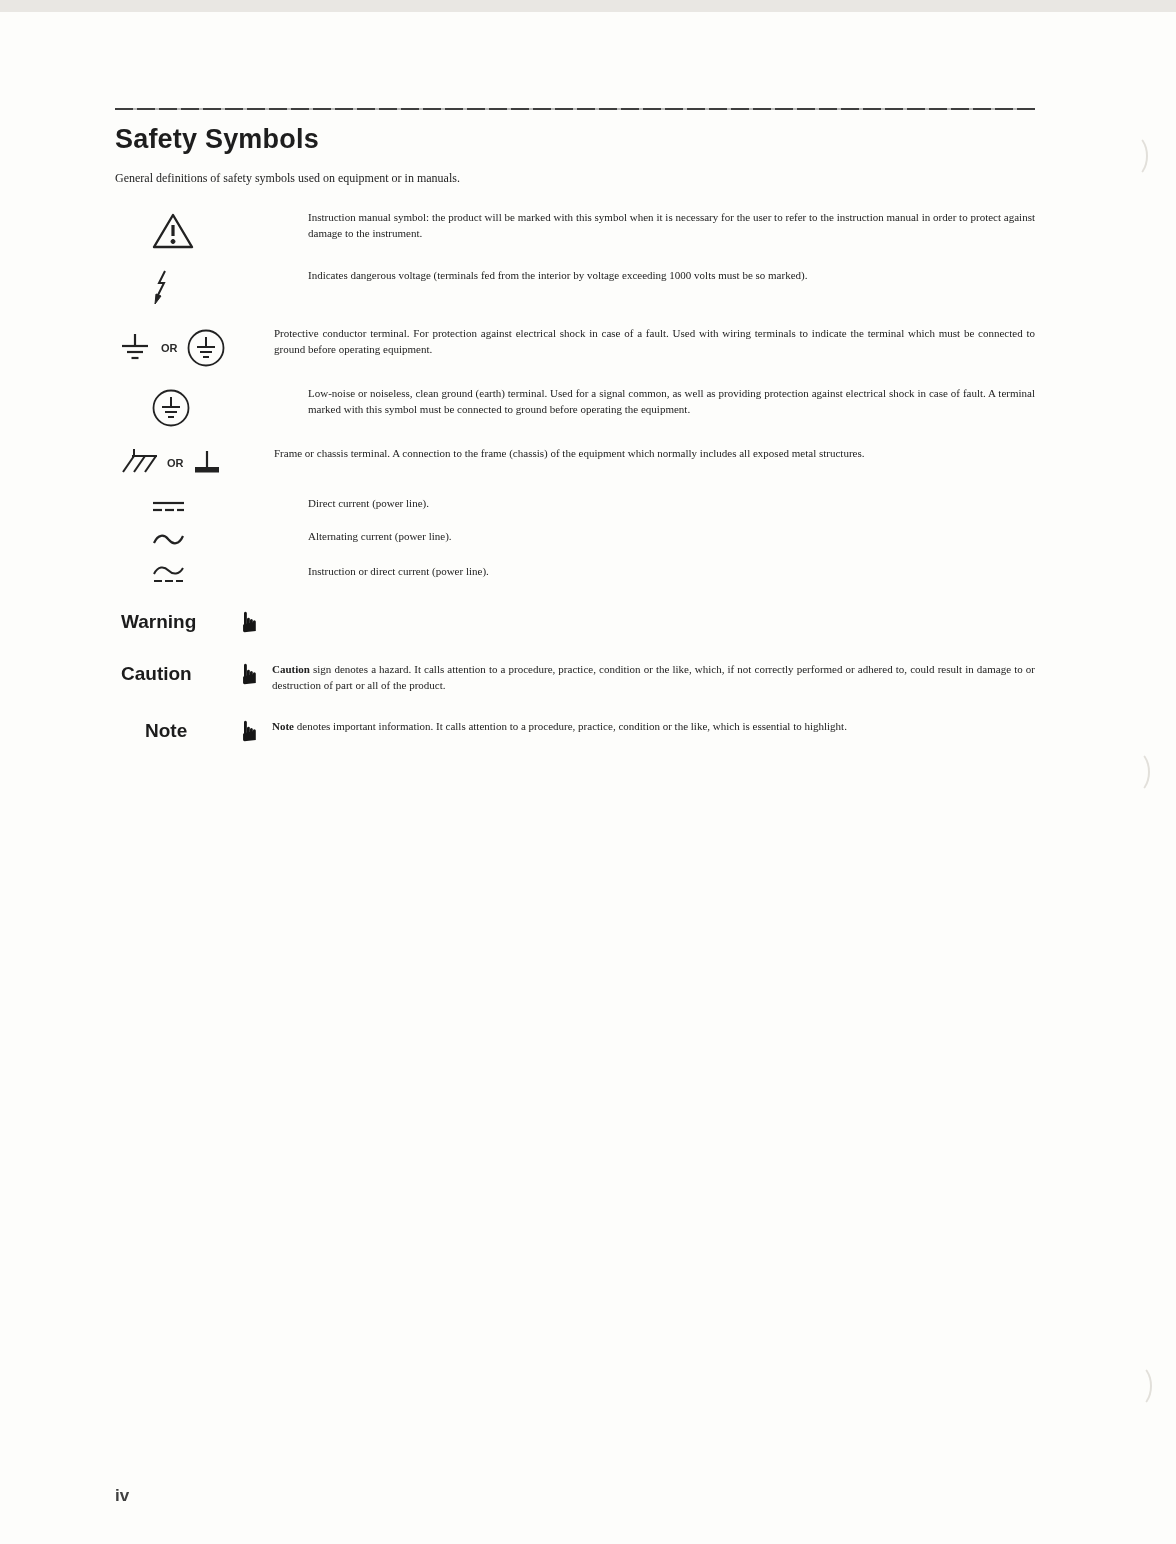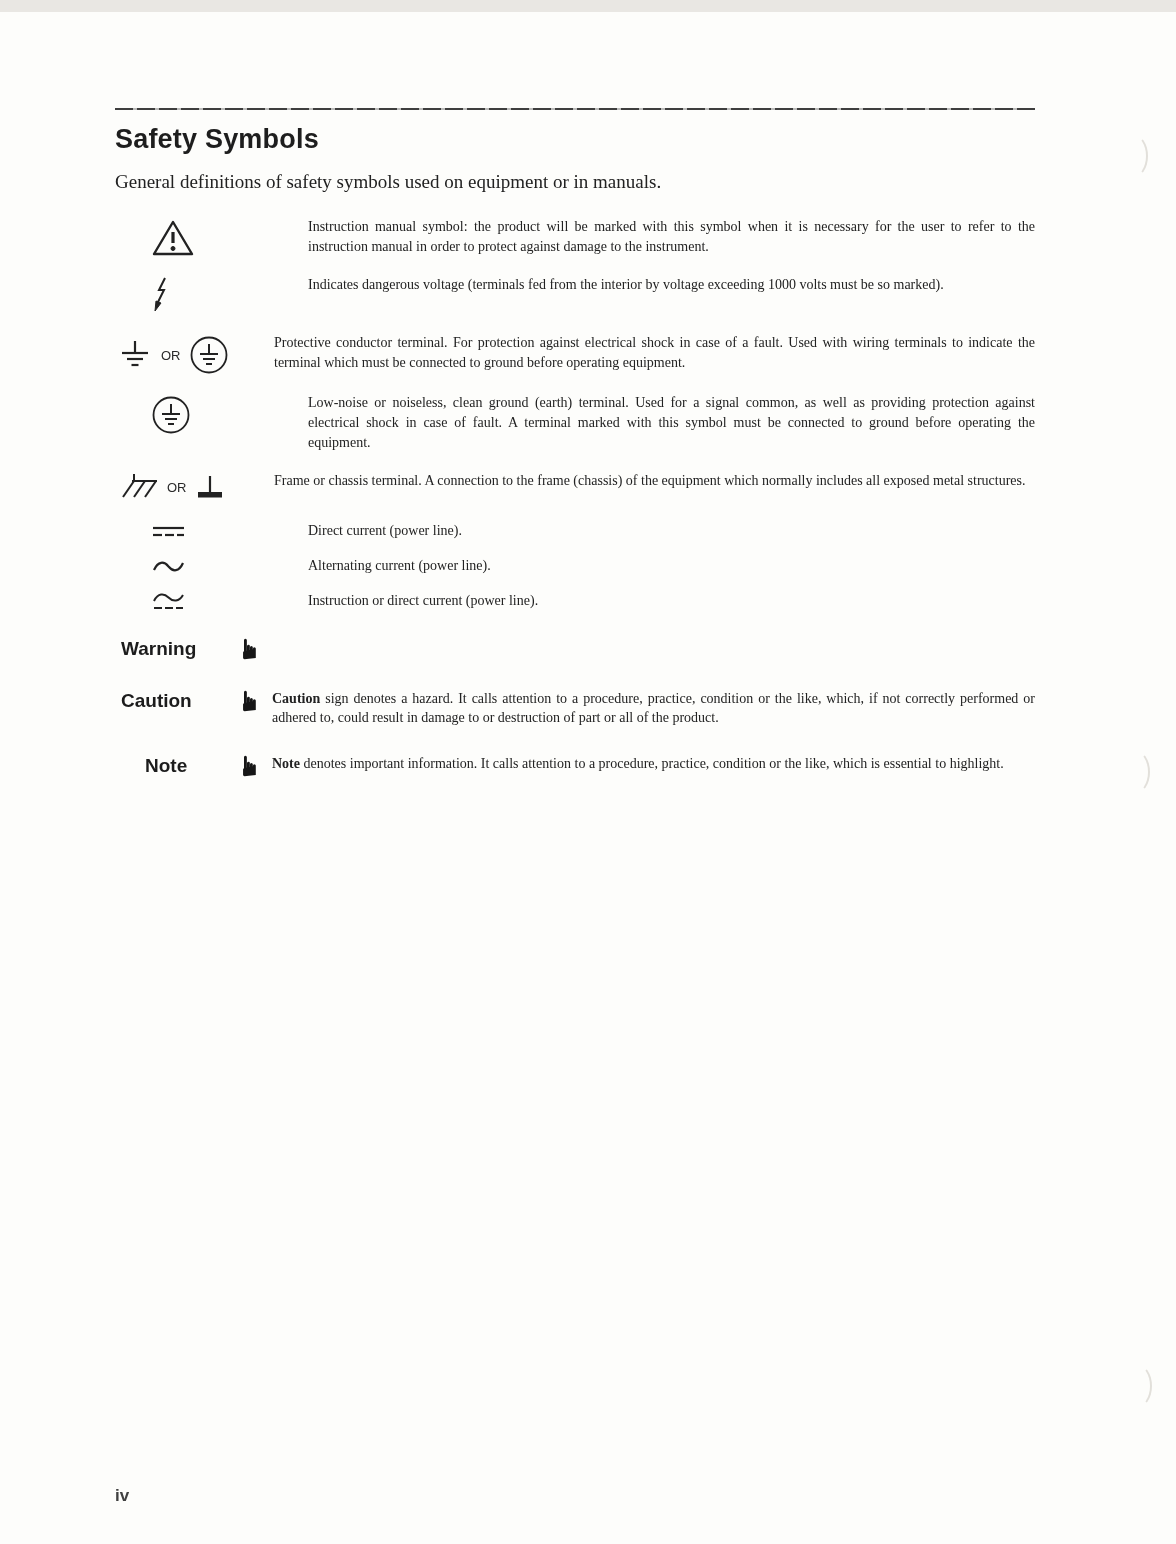--- a/index.html
+++ b/index.html
@@ -24,21 +24,21 @@
   }
   h1.title{
     font-family:"Liberation Sans", sans-serif;
     font-size:27px;
     font-weight:bold;
     color:#1e1e1e;
     margin:0 0 16px 0;
     letter-spacing:.2px;
   }
   p.intro{
-    font-size:19px;
+    font-size:12px;
     margin:0 0 24px 0;
   }
   .sym-row{
     display:flex;
     align-items:flex-start;
     margin-bottom:18px;
   }
   .sym-row.tight{ margin-bottom:15px; }
   .sym-col{
     width:157px;
@@ -46,29 +46,29 @@
     display:flex;
     align-items:center;
     gap:7px;
     padding-top:2px;
   }
   .sym-col.single{ padding-left:36px; }
   .sym-col.pair{ padding-left:2px; }
   .sym-text{
     flex:1;
     margin:0;
-    font-size:14px;
+    font-size:11px;
     line-height:1.42;
     text-align:justify;
   }
   .sym-text .lead{ font-weight:bold; }
   .or-label{
     font-family:"Liberation Sans", sans-serif;
-    font-size:13px;
-    font-weight:normal;
+    font-size:11px;
+    font-weight:bold;
     color:#2a2a2a;
     padding:0 1px;
   }
   svg line, svg path, svg circle{ stroke:#222; }
   .notice-row{
     display:flex;
     align-items:flex-start;
     margin-bottom:26px;
   }
   .notice-col{

